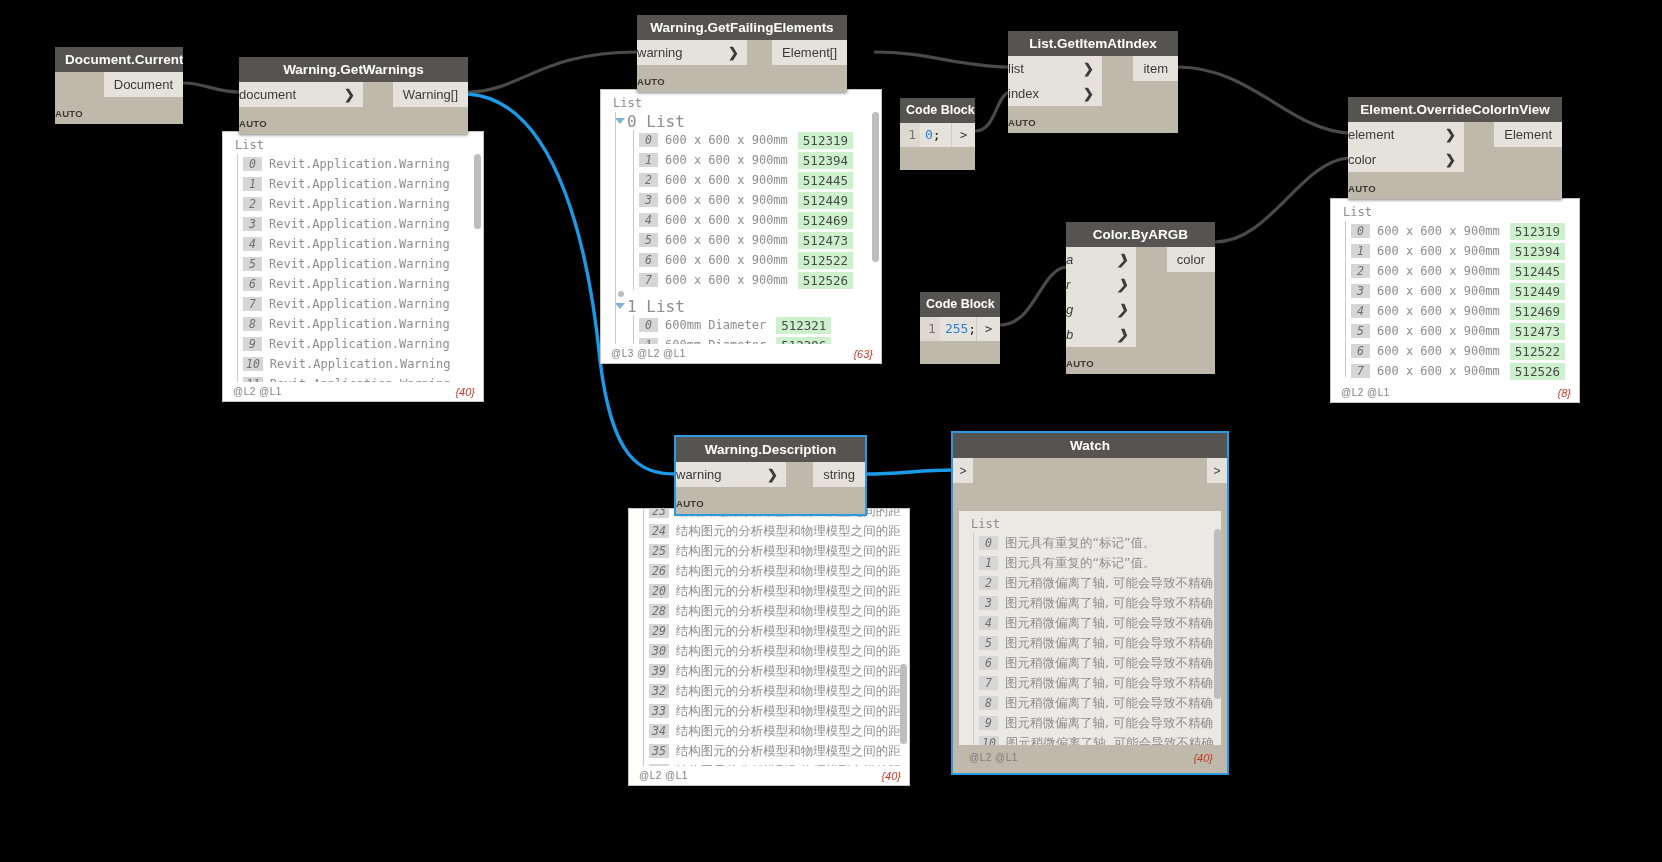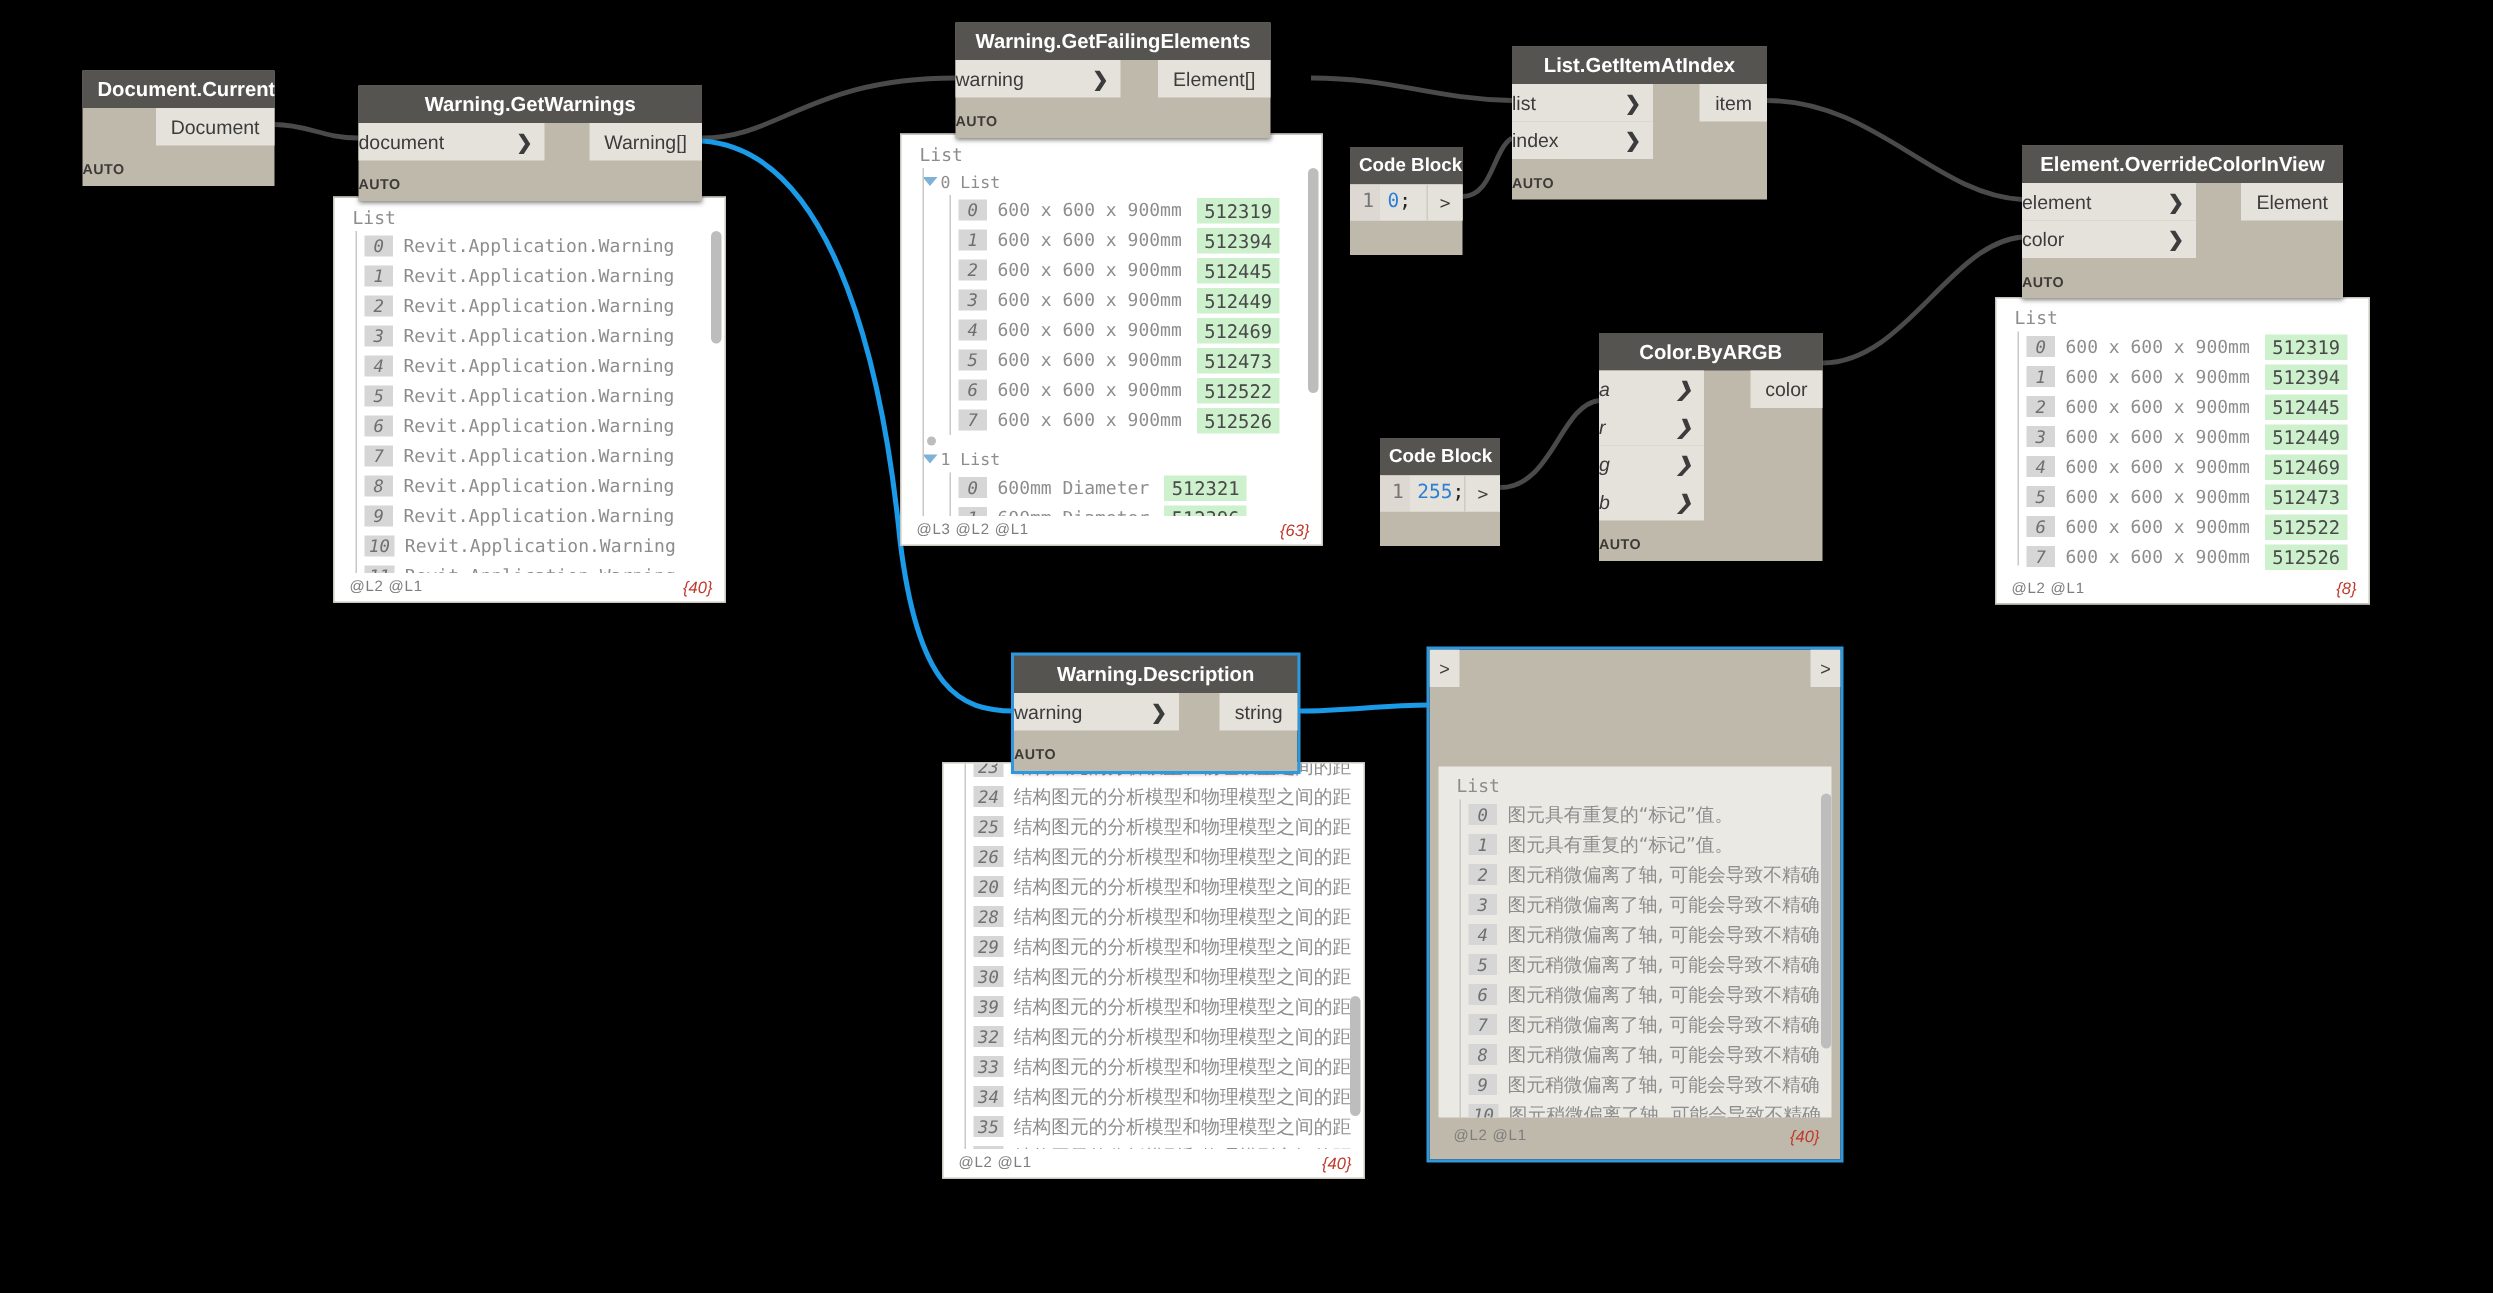--- a/index.html
+++ b/index.html
@@ -142,21 +142,21 @@
     margin-right: 7px; padding: 0 3px;
     line-height: 14px;
   }
   .pv-sub { padding-left: 18px; position: relative; }
   .pv-sub:before {
     content: ""; position: absolute; left: 12px; top: 0; bottom: 0;
     width: 1px; background: #c8c8c8;
   }
   .pv-grouphdr {
     display: flex; align-items: center; height: 18px;
-    font-family: "DejaVu Sans Mono", monospace; font-size: 11px; color: #8d8d8d;
+    font-family: "DejaVu Sans Mono", monospace; font-size: 16px; color: #8d8d8d;
   }
   .pv-caret {
     width: 0; height: 0; border-left: 5px solid transparent;
     border-right: 5px solid transparent; border-top: 6px solid #7fb3d5;
     margin-right: 2px; margin-left: -6px;
   }
   .pv-dot {
     width: 6px; height: 6px; border-radius: 50%; background: #bdbdbd;
     margin-left: -3px; margin-top: 1px;
   }
@@ -614,20 +614,21 @@
           <span class="caret">❯</span>
         </div>
         <div class="port-out">string</div>
       </div>
     </div>
     <div class="spacer"></div>
     <div class="node-foot">AUTO</div>
   </div>
 
   <div class="node selected" style="left:953px; top:433px; width:274px; height:340px; padding-bottom:0;">
+    <div class="node-title">Watch</div>
     <div class="port-row">
       <div class="port-in" style="width:20px; justify-content:center; padding-left:0; font-size:12px;">&gt;</div>
       <span style="flex:1"></span>
       <div class="port-in" style="width:20px; justify-content:center; padding-left:0; font-size:12px;">&gt;</div>
     </div>
     <div class="preview shaded" style="position:absolute; left:6px; right:6px; top:78px; bottom:28px; border:none;">
       <div class="pv-scroll" style="bottom:0;">
         <div class="pv-root">List</div>
         <div class="pv-tree" id="tpl-watch">
             <div class="pv-row cn">

